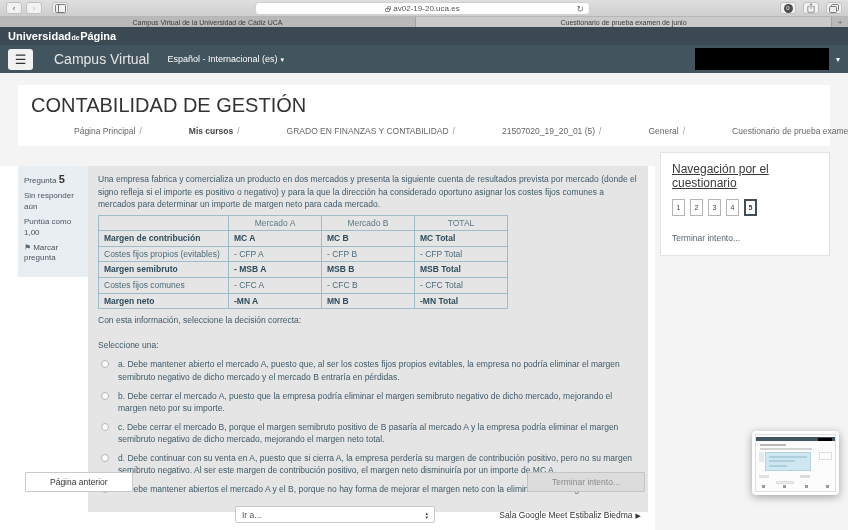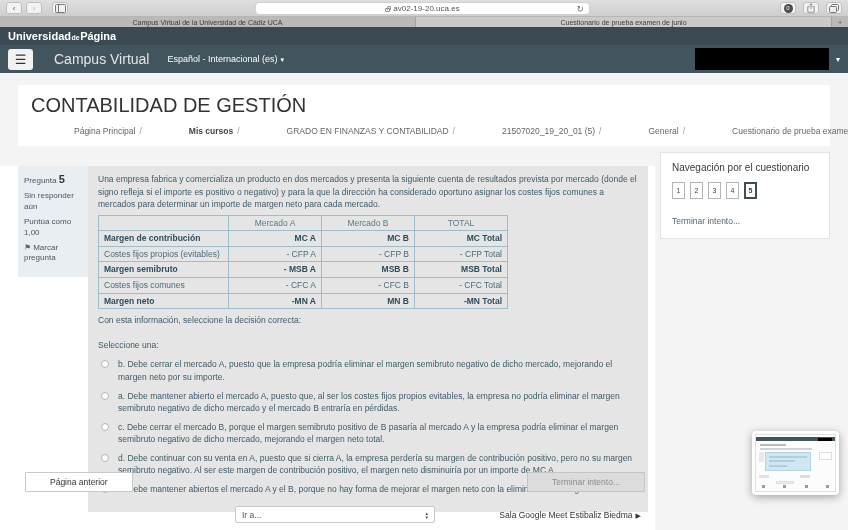--- a/index.html
+++ b/index.html
@@ -111,21 +111,21 @@
   .qtext { margin-bottom:4px; }
 
   table.qtable { border-collapse:collapse; margin:2px 0 5px; }
   .qtable th, .qtable td {
     border:1px solid #9fbccb; font-size:8.5px; padding:1px 5px;
     font-weight:normal; color:#4a6b7a;
   }
   .qtable th { text-align:center; color:#5b7886; width:93px; height:13px; }
   .qtable th.lblcol { width:130px; }
   .qtable td.lbl { text-align:left; }
-  .qtable td.val { text-align:right;margin-top:28px; }
+  .qtable td.val { text-align:left;margin-top:28px; }
   .qtable tr.bold-row td { font-weight:bold; color:#2e4c5c; }
 
   .closing { margin:1px 0 12px; }
   .prompt { margin:0 0 7px; }
 
   .option { display:flex; gap:9px; margin-bottom:6px; padding-left:3px; }
   .radio { flex:none; width:8px; height:8px; border-radius:50%;
     background:#fff; border:1px solid #b5b5b5; margin-top:2px; }
   .option-text { flex:1; padding-right:2px; }
 
@@ -149,21 +149,21 @@
     position:absolute; top:344px; right:14px; font-size:8.5px; color:#333;
     text-decoration:none; white-space:nowrap;
   }
   .meet-link .play { font-size:7px; margin-left:3px; }
 
   
   .nav-box {
     position:absolute; top:152px; left:660px; width:170px;
     background:#fff; border:1px solid #e3e3e7; padding:9px 11px 10px;
   }
-  .nav-box-title { font-size:10px; font-weight:400; color:#3a3a3a; margin-bottom:9px; }
+  .nav-box-title { font-size:12px; font-weight:400; color:#3a3a3a; margin-bottom:9px;text-decoration:underline; }
   .qnav-btns { display:flex; gap:5px; margin-bottom:11px; }
   .qnav-btn {
     width:13px; height:17px; background:#fff; border:1px solid #b5b5b5;
     font-size:7px; color:#444; display:flex; align-items:center; justify-content:center;
   }
   .qnav-btn.current { border:2px solid #3f4d56; font-weight:bold; }
   .finish-link { font-size:8.5px; color:#55646e; text-decoration:none; }
 
   
   .thumbnail {
@@ -315,25 +315,25 @@
           <td class="val">-MN Total</td>
         </tr>
       </tbody>
         </table>
 
       <p class="closing">Con esta información, seleccione la decisión correcta:</p>
       <p class="prompt">Seleccione una:</p>
 
       <div class="option">
         <span class="radio"></span>
-        <span class="option-text">b. Debe cerrar el mercado A, puesto que la empresa podría eliminar el margen semibruto negativo de dicho mercado, mejorando el margen neto por su importe.</span>
+        <span class="option-text">a. Debe mantener abierto el mercado A, puesto que, al ser los costes fijos propios evitables, la empresa no podría eliminar el margen semibruto negativo de dicho mercado y el mercado B entraría en pérdidas.</span>
       </div>
       <div class="option">
         <span class="radio"></span>
-        <span class="option-text">a. Debe mantener abierto el mercado A, puesto que, al ser los costes fijos propios evitables, la empresa no podría eliminar el margen semibruto negativo de dicho mercado y el mercado B entraría en pérdidas.</span>
+        <span class="option-text">b. Debe cerrar el mercado A, puesto que la empresa podría eliminar el margen semibruto negativo de dicho mercado, mejorando el margen neto por su importe.</span>
       </div>
       <div class="option">
         <span class="radio"></span>
         <span class="option-text">c. Debe cerrar el mercado B, porque el margen semibruto positivo de B pasaría al mercado A y la empresa podría eliminar el margen semibruto negativo de dicho mercado, mejorando el margen neto total.</span>
       </div>
       <div class="option">
         <span class="radio"></span>
         <span class="option-text">d. Debe continuar con su venta en A, puesto que si cierra A, la empresa perdería su margen de contribución positivo, pero no su margen semibruto negativo. Al ser este margen de contribución positivo, el margen neto disminuiría por un importe de MC A.</span>
       </div>
       <div class="option">

